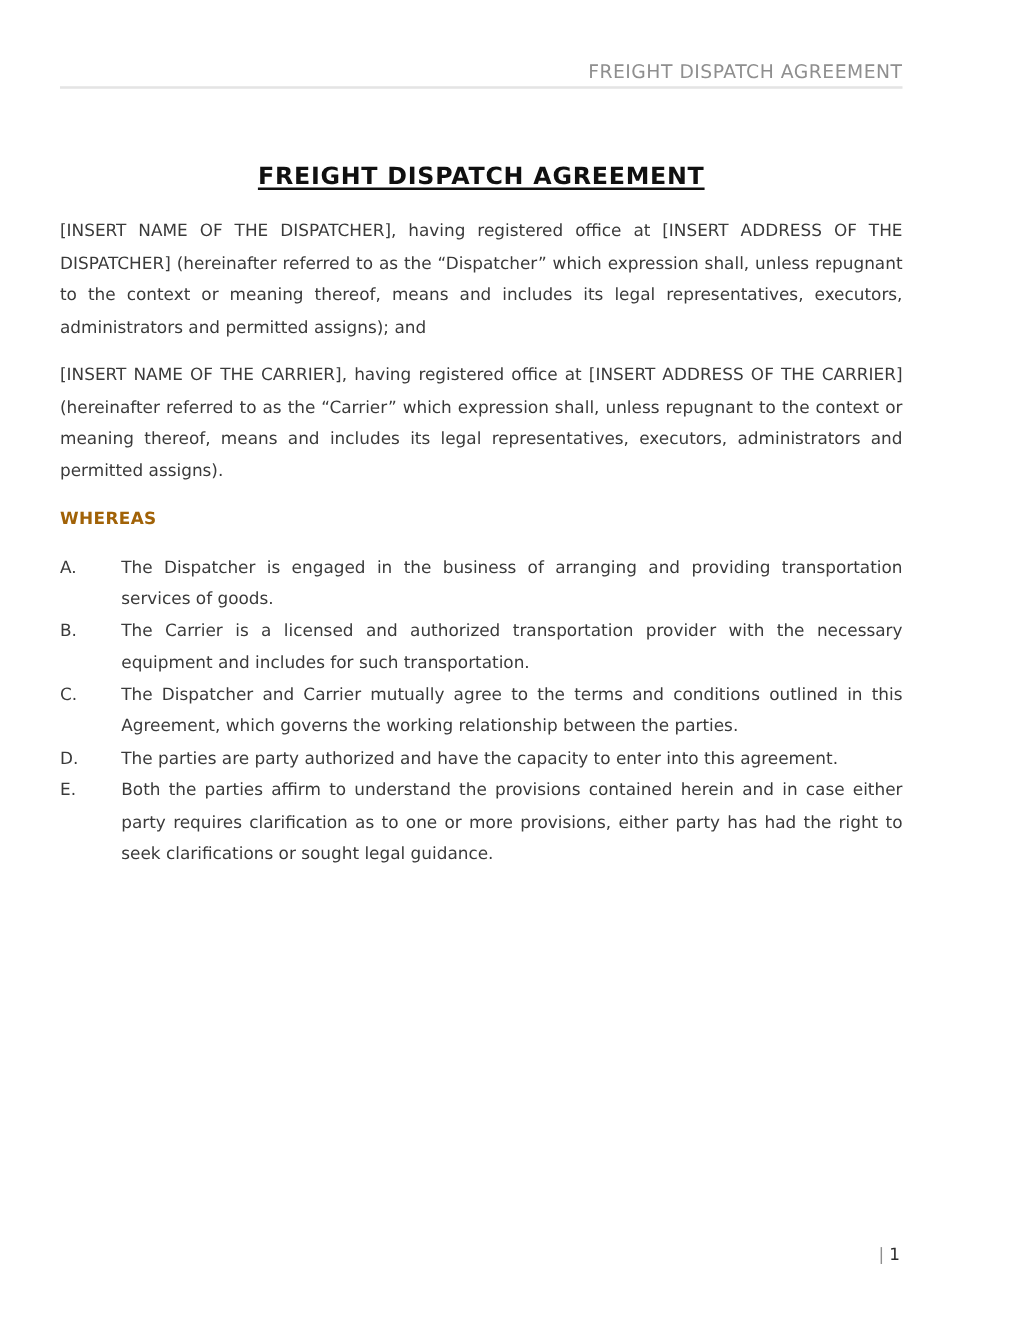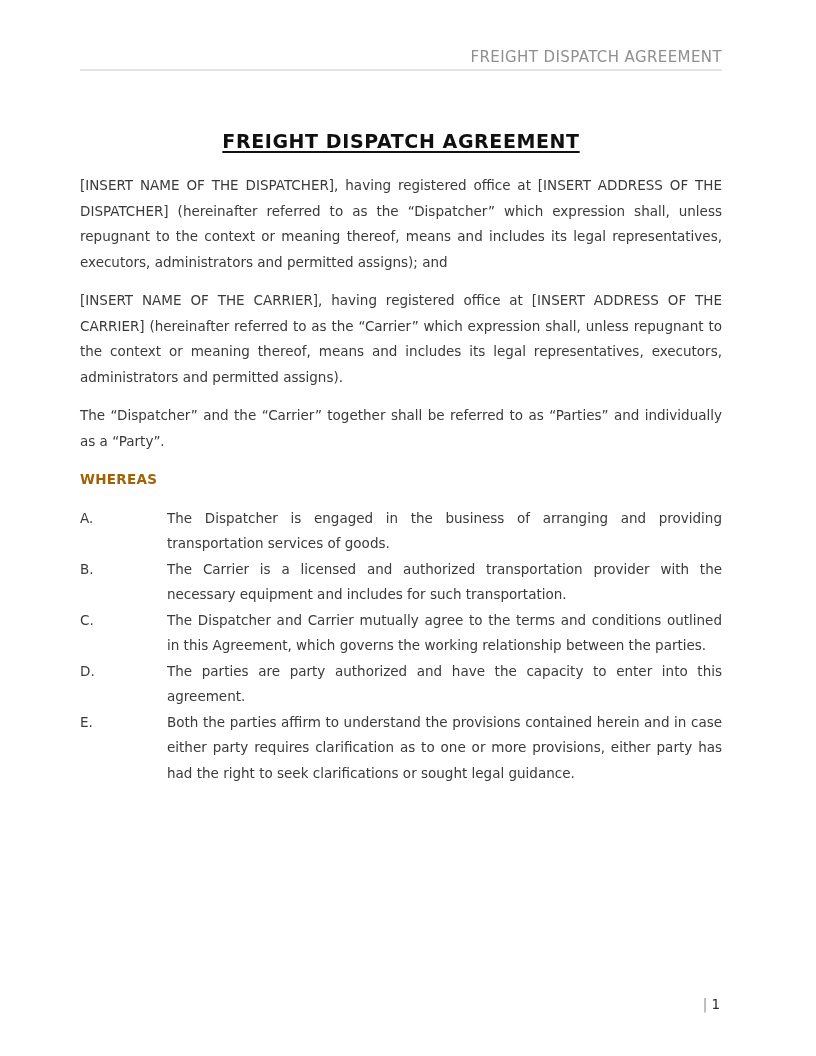--- a/index.html
+++ b/index.html
@@ -12,21 +12,21 @@
     height: 1056px;
     font-family: "DejaVu Sans", "Liberation Sans", sans-serif;
     overflow: hidden;
   }
   .page {
     position: relative;
     width: 816px;
     height: 1056px;
     box-sizing: border-box;
     background: #ffffff;
-    padding: 48px 94px 0 80px;
+    padding: 48px 94px 0 48px;
   }
   .header {
     text-align: right;
     font-size: 15px;
     line-height: 18px;
     letter-spacing: 0.4px;
     color: #8f8f8f;
     border-bottom: 2px solid #e4e4e4;
     padding-bottom: 3px;
   }
@@ -66,21 +66,20 @@
     line-height: 25.5px;
     color: #3a3a3a;
   }
   .recital .letter {
     flex: none;
     width: 49px;
   }
   .recital .text {
     flex: 1;
     text-align: justify;
-    margin-left: 38px;
   }
   .footer {
     position: absolute;
     right: 96px;
     bottom: 44px;
     font-size: 13.5px;
     line-height: 16px;
     color: #2e2e2e;
   }
   .footer .pipe {
@@ -97,21 +96,20 @@
     <span>FREIGHT DISPATCH AGREEMENT</span>
   </div>
 
   <h1 class="doc-title">FREIGHT DISPATCH AGREEMENT</h1>
 
 
   <p class="body-para">[INSERT NAME OF THE DISPATCHER],  having registered office at [INSERT ADDRESS OF THE DISPATCHER] (hereinafter referred to as the “Dispatcher” which expression shall, unless repugnant to the context or meaning thereof, means and includes its legal representatives, executors, administrators and permitted assigns); and</p>
 
   <p class="body-para">[INSERT NAME OF THE CARRIER],  having registered office at [INSERT ADDRESS OF THE CARRIER] (hereinafter referred to as the “Carrier” which expression shall, unless repugnant to the context or meaning thereof, means and includes its legal representatives, executors, administrators and permitted assigns).</p>
 
-  <p class="body-para">The “Dispatcher” and the “Carrier” together shall be referred to as “Parties” and individually as a “Party”.</p>
 
   <div class="whereas">WHEREAS</div>
 
   <div class="recitals">
     <div class="recital">
       <span class="letter">A.</span>
       <span class="text">The Dispatcher is engaged in the business of arranging and providing transportation services of goods.</span>
     </div>
     <div class="recital">
       <span class="letter">B.</span>

